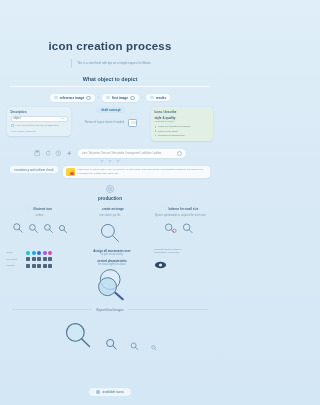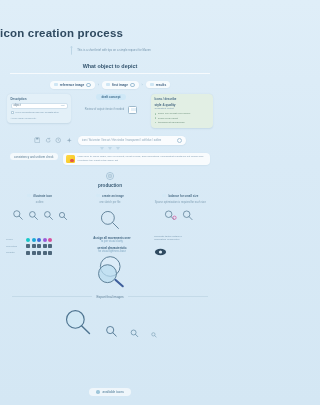--- a/index.html
+++ b/index.html
@@ -7,22 +7,22 @@
   body {
     font-family: "Liberation Sans", sans-serif;
     background: linear-gradient(180deg,#dfeef8 0%,#d9eaf6 40%,#d4e7f4 100%);
     color:#2b4a63;
     position:relative;
   }
   .board { position:absolute; inset:0; }
 
   
   .title {
-    text-align:left; font-size:11.5px; font-weight:700; color:#2f4a60;
-    letter-spacing:.2px; padding-top:27px;
+    text-align:center; font-size:11.5px; font-weight:700; color:#2f4a60;
+    letter-spacing:.2px; padding-top:27px;margin-top:13px;
   }
   .subtitle-row {
     display:flex; align-items:center; justify-content:center; gap:3px;
     margin-top:7px;
   }
   .sub-icon { width:5px; height:9px; flex:0 0 auto; opacity:.5; }
   .subtitle {
     font-size:2.6px; color:#6f90a8; letter-spacing:.1px;
     max-width:118px; line-height:1.45; text-align:left;
   }

